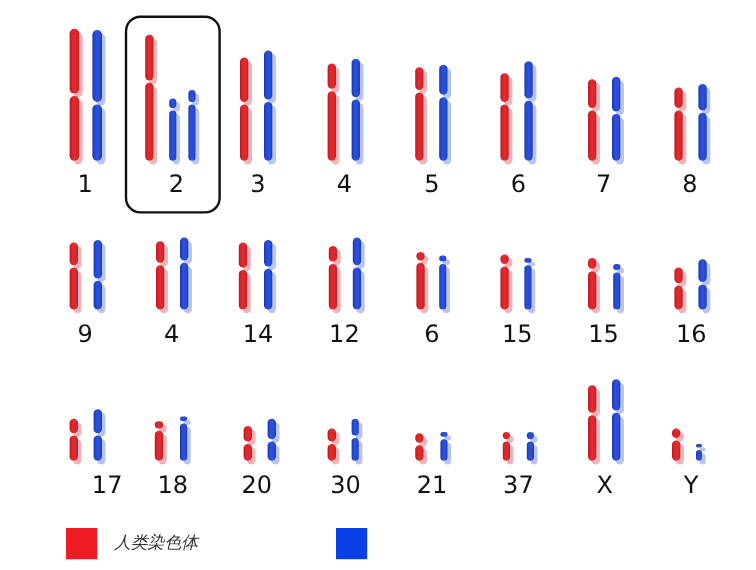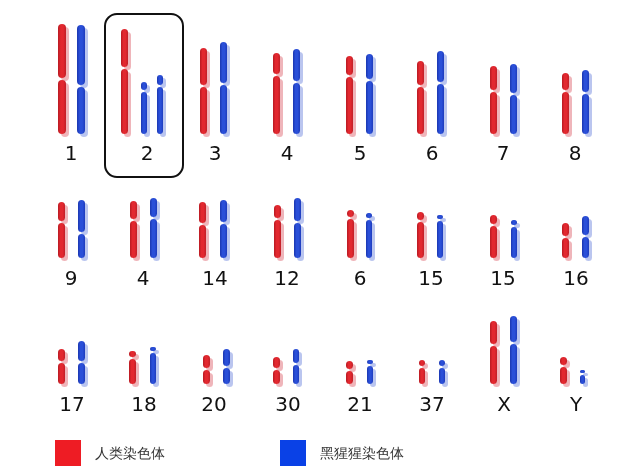--- a/index.html
+++ b/index.html
@@ -202,21 +202,21 @@
       </div>
       <div>
         <div class="chrom" style="left: 58px; top: 349px; width: 7px; height: 35px;">
           <div class="arm red" style="top: 0px; width: 7px; height: 12px;"></div>
           <div class="arm red" style="top: 14px; width: 7px; height: 21px;"></div>
         </div>
         <div class="chrom" style="left: 78px; top: 341px; width: 7px; height: 43px;">
           <div class="arm blue" style="top: 0px; width: 7px; height: 20px;"></div>
           <div class="arm blue" style="top: 22px; width: 7px; height: 21px;"></div>
         </div>
-        <div class="label" style="left: 72px; top: 393px;">17</div>
+        <div class="label" style="left: 72px; top: 393px; text-align: right;">17</div>
       </div>
       <div>
         <div class="chrom" style="left: 129px; top: 351px; width: 7px; height: 33px;">
           <div class="arm red" style="top: 0px; width: 7px; height: 6px;"></div>
           <div class="arm red" style="top: 8px; width: 7px; height: 25px;"></div>
         </div>
         <div class="chrom" style="left: 150px; top: 347px; width: 6px; height: 37px;">
           <div class="arm blue" style="top: 0px; width: 6px; height: 4px;"></div>
           <div class="arm blue" style="top: 6px; width: 6px; height: 31px;"></div>
         </div>
@@ -284,16 +284,15 @@
         </div>
         <div class="chrom" style="left: 580px; top: 370px; width: 5px; height: 14px;">
           <div class="arm blue" style="top: 0px; width: 5px; height: 3px;"></div>
           <div class="arm blue" style="top: 5px; width: 5px; height: 9px;"></div>
         </div>
         <div class="label" style="left: 576px; top: 393px;">Y</div>
       </div>
     </div>
 
   <div class="legend-swatch" style="left: 55px; top: 440px; background: rgb(238, 28, 36);" id="sw-h"></div>
-  <div class="legend-text" style="left:95px;top:440px;">人类染色体</div>
+  <div class="legend-text" style="left:95px;top:440px;font-style:italic;">人类染色体</div>
   <div class="legend-swatch" style="left: 280px; top: 440px; background: rgb(10, 65, 230);" id="sw-c"></div>
-  <div class="legend-text" style="left:320px;top:440px;">黑猩猩染色体</div>
 </div>
 
 </body></html>

